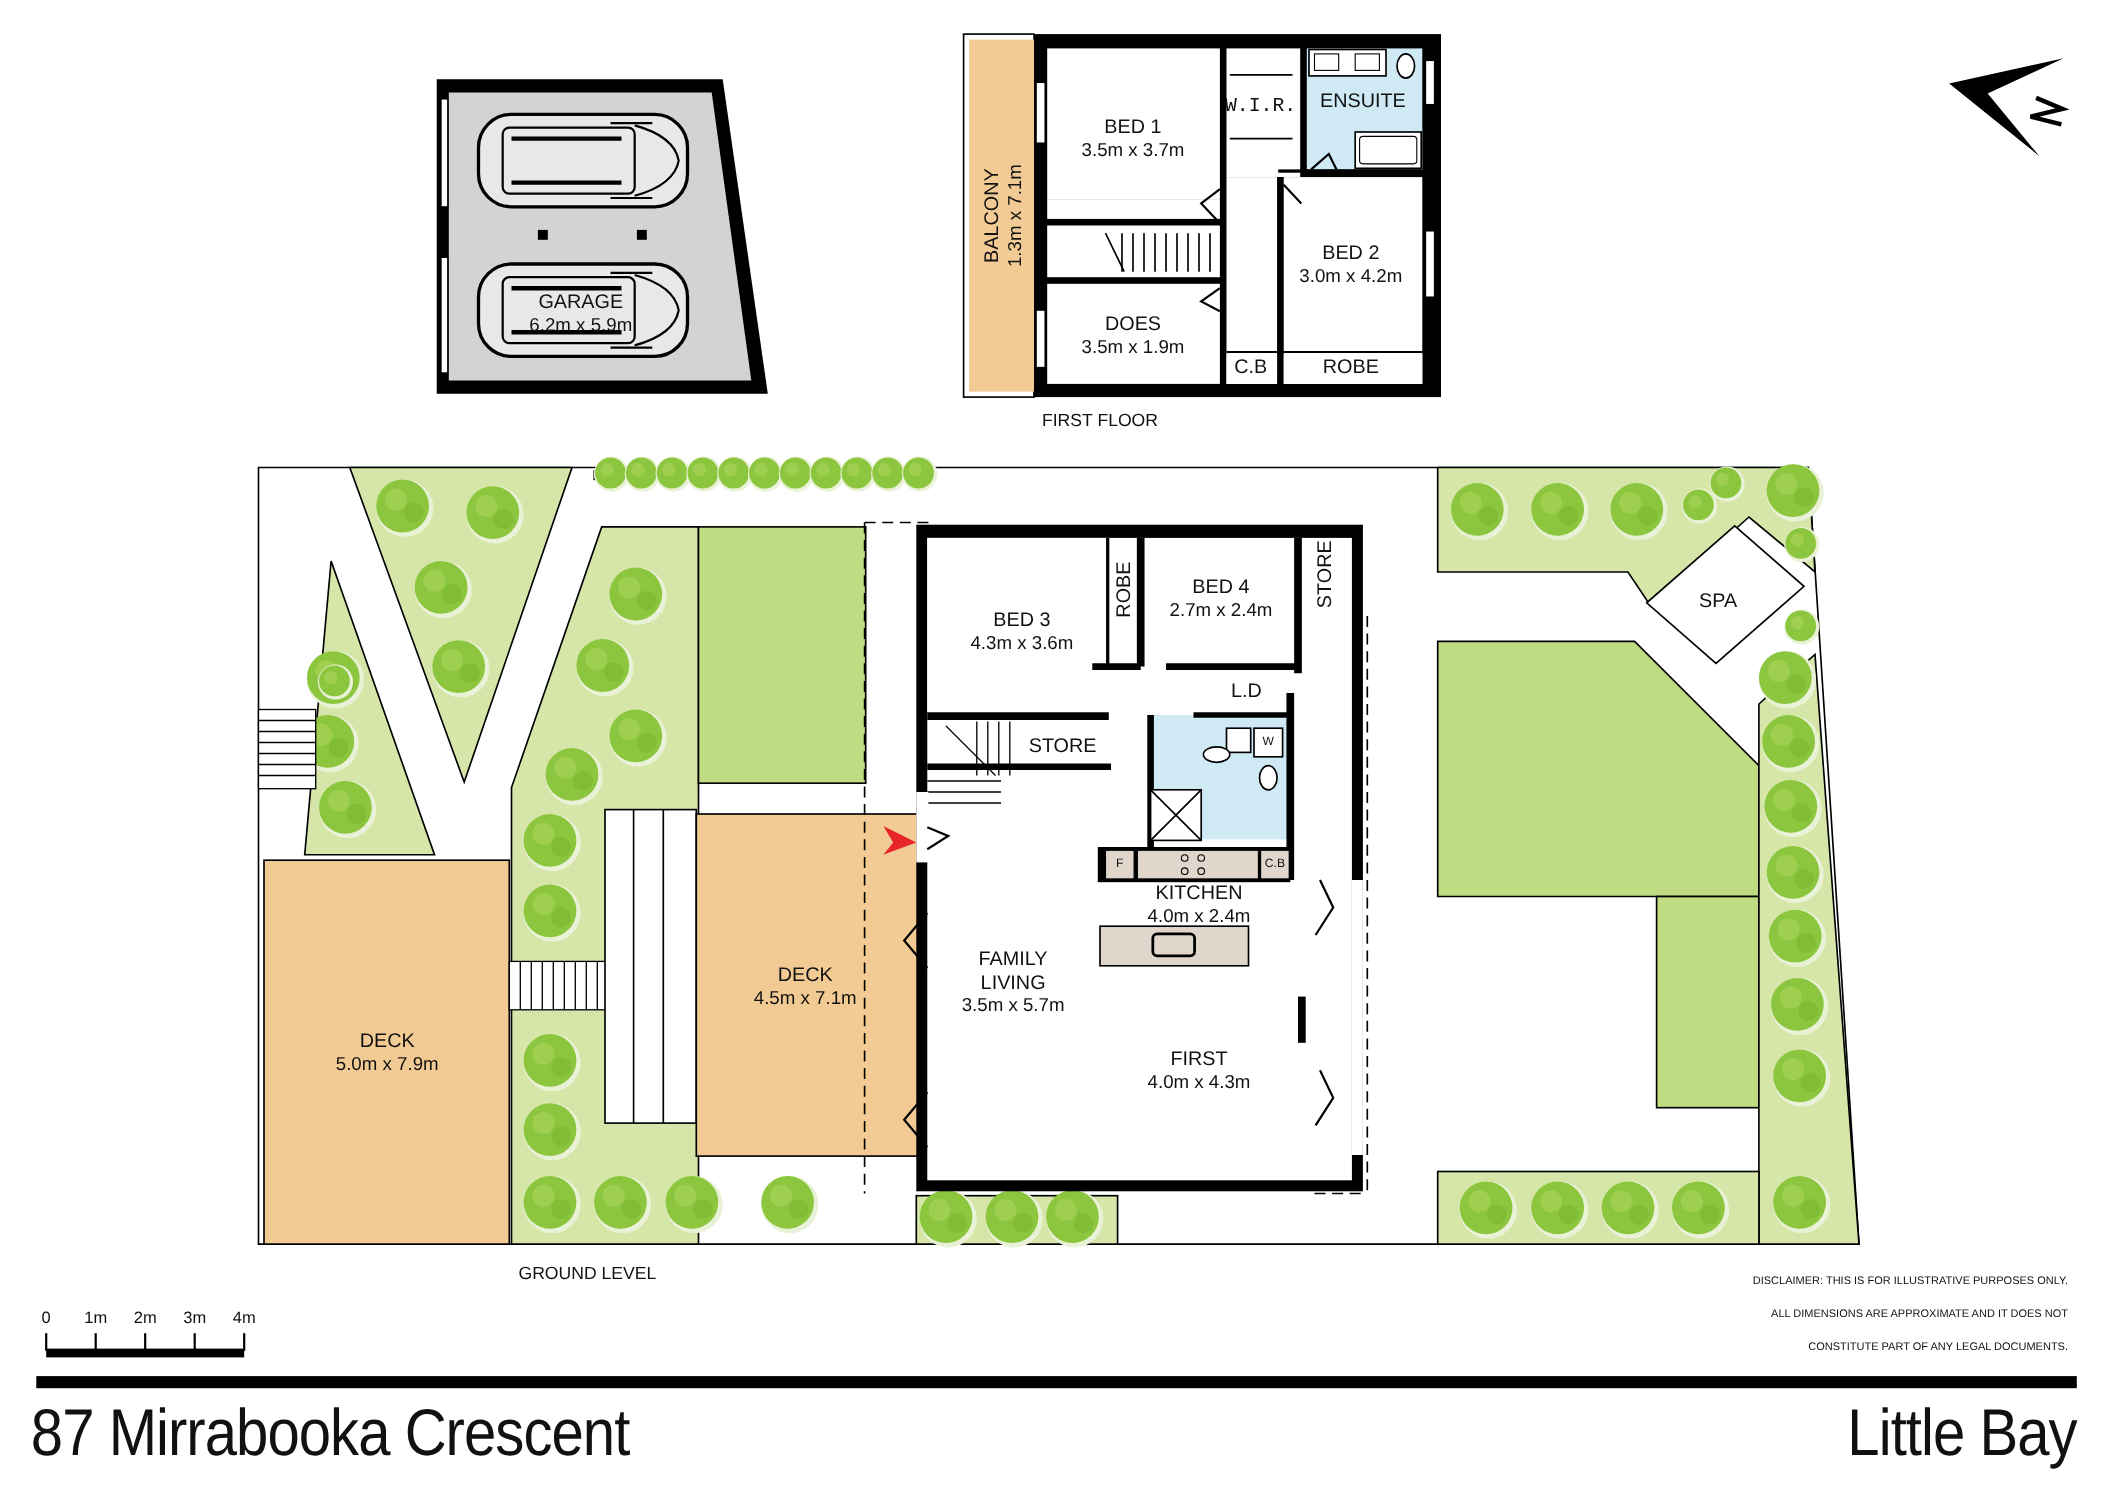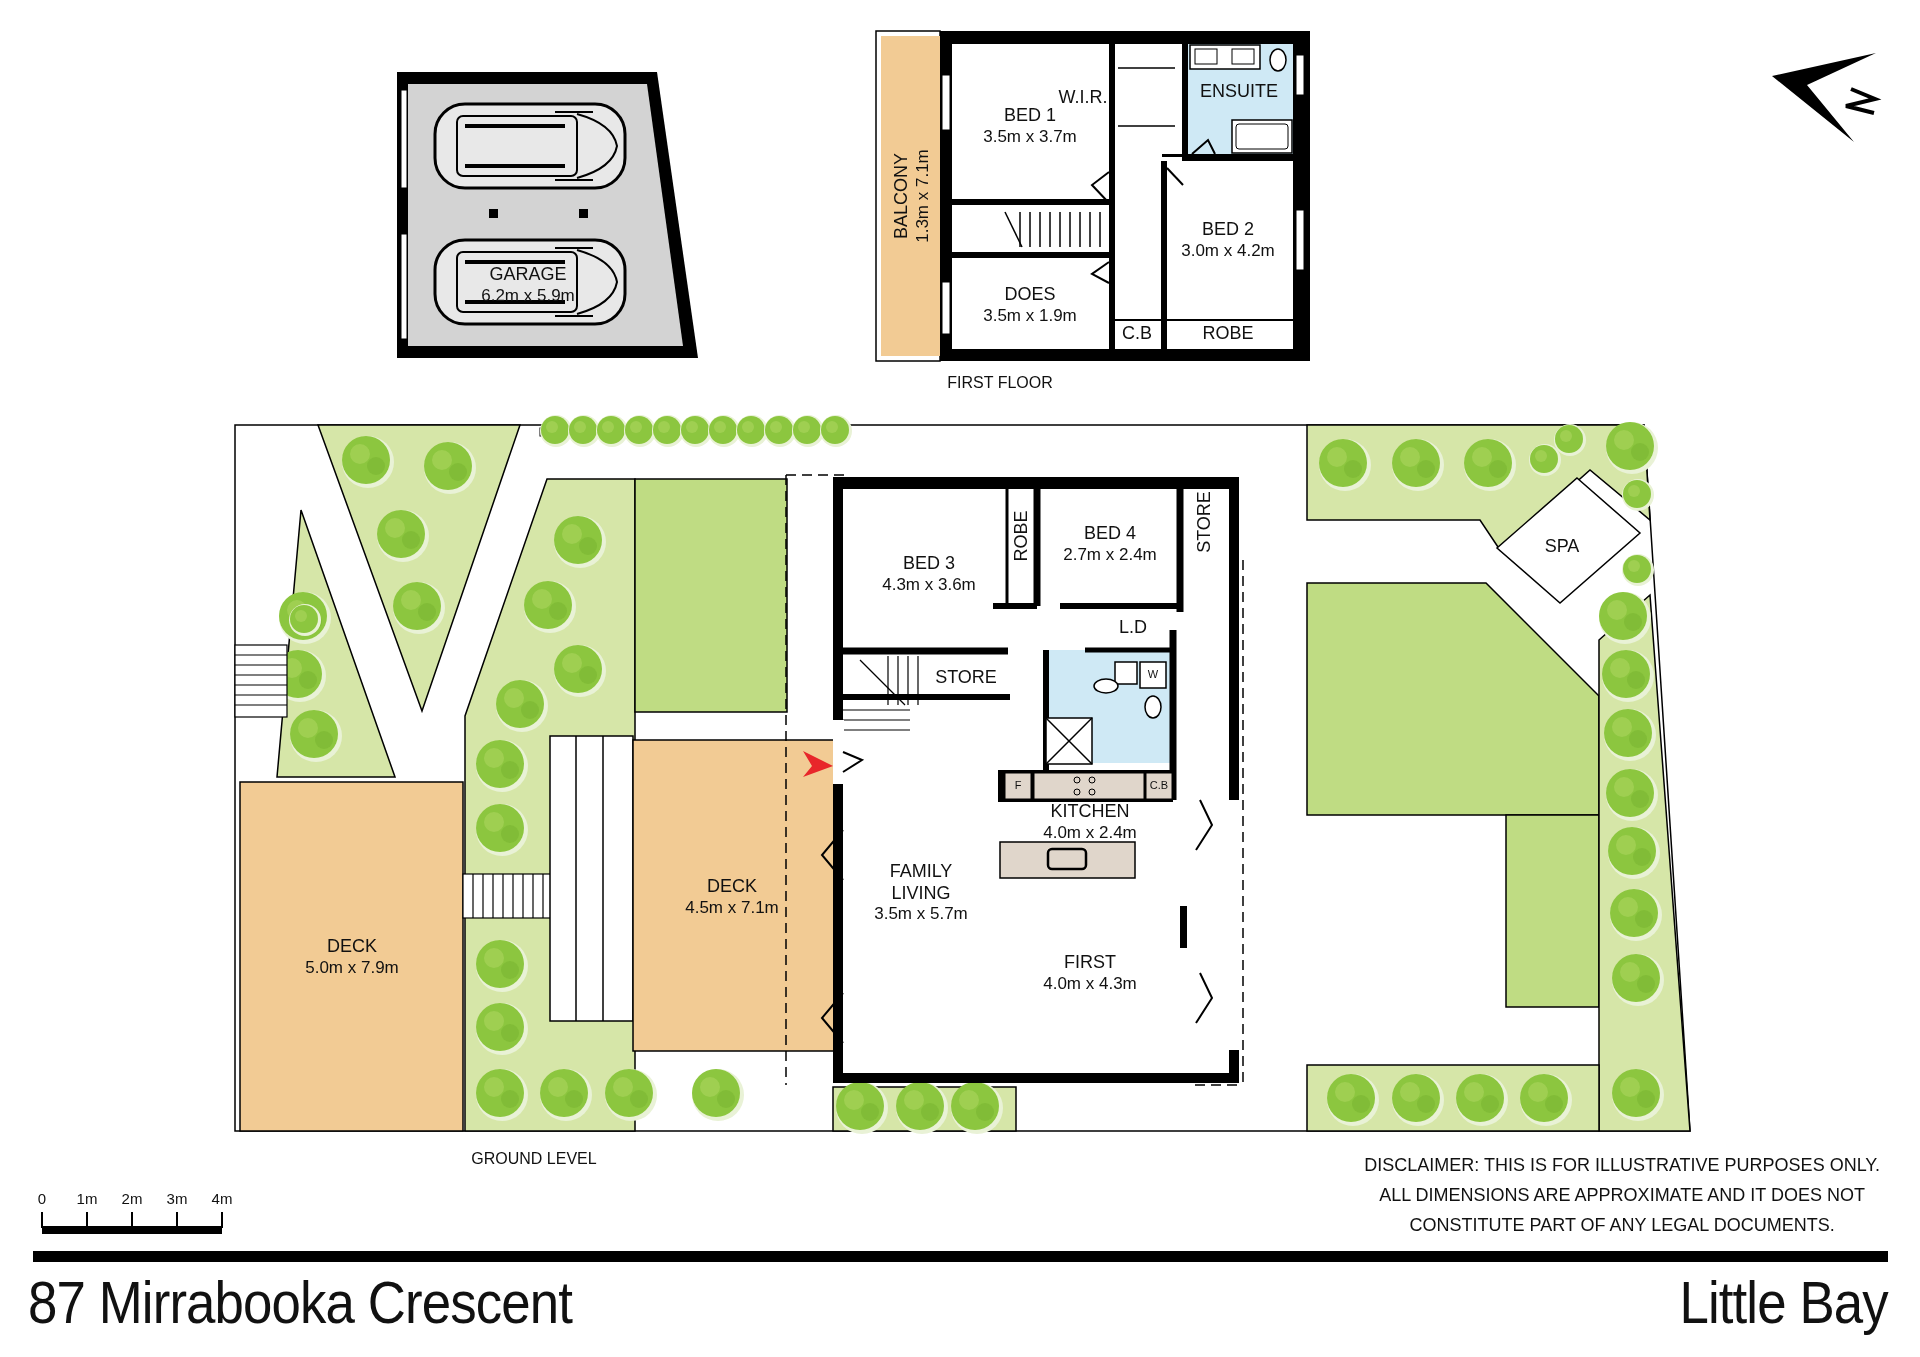--- a/index.html
+++ b/index.html
@@ -5,21 +5,21 @@
   html, body { margin:0; padding:0; background:#ffffff; }
   body { width:1920px; height:1357px; position:relative; overflow:hidden; font-family:"Liberation Sans", sans-serif; color:#111; }
   svg.plan { position:absolute; left:0; top:0; }
   .lbl { position:absolute; text-align:center; font-family:"Liberation Sans", sans-serif; color:#111; line-height:1.2; white-space:nowrap; transform:translate(-50%,-50%); }
   .lbl .name { display:block; font-size:18px; }
   .lbl .dim { display:block; font-size:17px; }
   .small { font-size:15px; }
   .footer-bar { position:absolute; left:33px; top:1251px; width:1855px; height:11px; background:#000; }
   .address { position:absolute; left:28px; top:1268px; font-size:60px; letter-spacing:-1px; transform:scaleX(0.88); transform-origin:left top; }
   .suburb { position:absolute; right:32px; top:1268px; font-size:60px; letter-spacing:-1px; transform:scaleX(0.88); transform-origin:right top; }
-  .disclaimer { position:absolute; right:40px; top:1150px; text-align:center; font-size:18px; line-height:30px; }
+  .disclaimer { position:absolute; right:40px; top:1150px; text-align:right; font-size:10px; line-height:30px; }
   .scale { position:absolute; left:32px; top:1190px; width:200px; height:50px; }
   .scale .tick-lbl { position:absolute; top:0; font-size:15px; transform:translateX(-50%); }
   .scale .bar { position:absolute; left:10px; top:36px; width:180px; height:8px; background:#000; }
   .scale .tick { position:absolute; top:22px; width:2px; height:16px; background:#000; }
   .level-label { position:absolute; font-size:16px; transform:translate(-50%,-50%); }
   .rot { transform:translate(-50%,-50%) rotate(-90deg); }
 </style>
 </head>
 <body>
 
@@ -307,21 +307,21 @@
   <span class="name">DOES</span>
   <span class="dim">3.5m x 1.9m</span>
 </div>
 <div class="lbl rot" style="left:912px;top:196px;">
   <span class="name">BALCONY</span>
   <span class="dim">1.3m x 7.1m</span>
 </div>
 <div class="lbl" style="left:1239px;top:92px;">
   <span class="name">ENSUITE</span>
 </div>
-<div class="lbl" style="left:1083px;top:98px;">
+<div class="lbl" style="left:1146px;top:98px;font-family:Liberation Mono, monospace;">
   <span class="name">W.I.R.</span>
 </div>
 <div class="lbl" style="left:1137px;top:334px;">
   <span class="name">C.B</span>
 </div>
 <div class="lbl" style="left:1228px;top:334px;">
   <span class="name">ROBE</span>
 </div>
 <div class="level-label" style="left:1000px;top:383px;text-align:right;">FIRST FLOOR</div>
 

